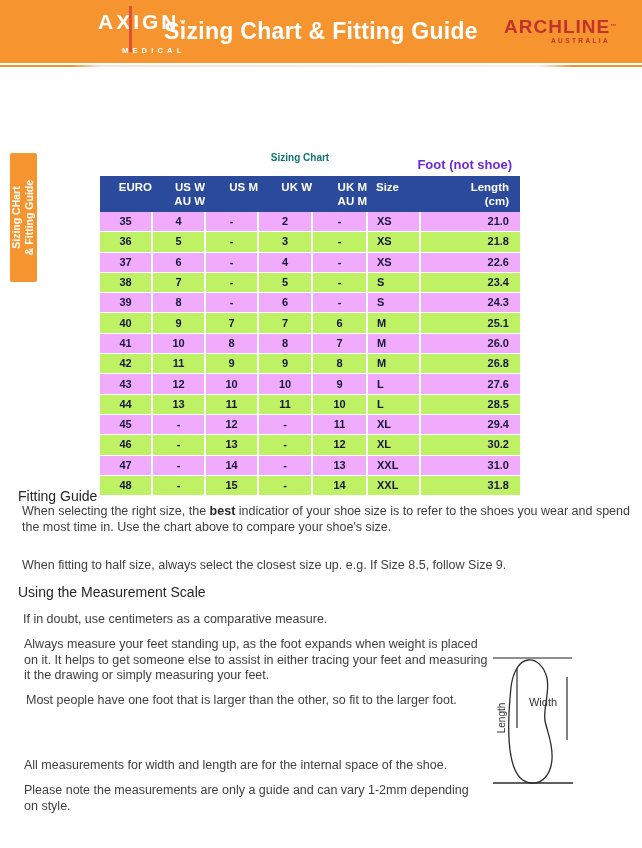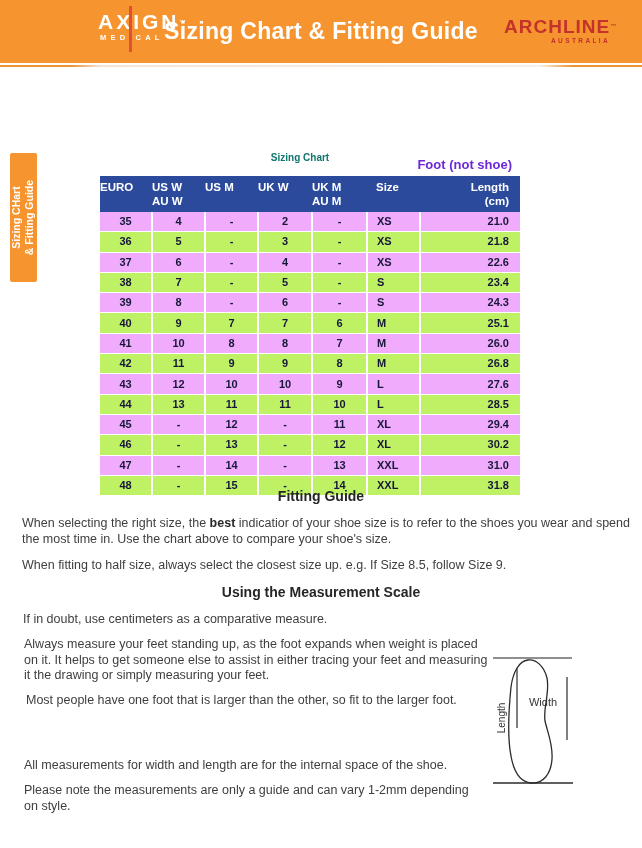--- a/index.html
+++ b/index.html
@@ -7,21 +7,21 @@
         font-family:"Liberation Sans",sans-serif;-webkit-font-smoothing:antialiased;}
 
   
   .banner{position:absolute;left:0;top:0;width:642px;height:63px;background:#F6952F;}
   .banner-underline{position:absolute;left:0;top:65px;width:642px;height:2px;
     background:linear-gradient(90deg,#EC9434 0px,#EC9434 72px,#F4E4D8 100px,#F7EFE9 540px,#EC9434 572px,#EC9434 642px);}
 
   .axign{position:absolute;left:98px;top:11px;color:#ffffff;}
   .axign-word{font-size:21px;font-weight:bold;letter-spacing:3px;line-height:22px;}
   .axign-tm{font-size:6px;vertical-align:top;letter-spacing:0;}
-  .axign-sub{font-size:7.5px;font-weight:bold;letter-spacing:4.2px;margin-top:0;padding-left:2px;}
+  .axign-sub{font-size:7.5px;font-weight:bold;letter-spacing:4.2px;margin-top:13px;padding-left:2px;text-align:right;}
   .axign-line{position:absolute;left:31px;top:-5px;width:2.5px;height:46px;background:#E34E36;}
 
   .banner-title{position:absolute;left:0;top:18px;width:642px;text-align:center;
     color:#ffffff;font-weight:bold;font-size:23px;letter-spacing:0.3px;}
 
   .archline{position:absolute;left:504px;top:17px;color:#C3322B;}
   .archline-word{font-size:19px;font-weight:bold;letter-spacing:1px;line-height:19px;}
   .archline-tm{font-size:6px;vertical-align:top;letter-spacing:0;}
   .archline-sub{font-size:6.5px;font-weight:bold;letter-spacing:2.4px;text-align:right;margin-top:1px;padding-right:6px;}
 
@@ -32,33 +32,33 @@
     text-align:center;white-space:pre-line;}
 
   
   .chart-title{position:absolute;left:90px;top:152px;width:420px;text-align:center;
     font-size:10px;font-weight:bold;color:#0f766e;}
   .foot-note{position:absolute;left:400px;top:157px;width:112px;text-align:right;
     font-size:13px;font-weight:bold;color:#6d28d9;}
 
   table.sizing{position:absolute;left:100px;top:176px;width:420px;border-collapse:collapse;table-layout:fixed;}
   table.sizing th{background:#2B4A9C;color:#ffffff;font-size:11.5px;font-weight:bold;
-    vertical-align:top;text-align:left;padding:4px 0 2px 0;height:30px;line-height:14px;}
+    vertical-align:top;text-align:right;padding:4px 0 2px 0;height:30px;line-height:14px;}
   table.sizing th .h2l{display:block;}
   table.sizing td{font-size:11px;font-weight:bold;color:#17173a;text-align:center;
     height:17.3px;line-height:17px;border-bottom:1px solid #ffffff;}
   table.sizing td:not(:first-child){border-left:2px solid #ffffff;}
   table.sizing tr.blue td{background:#f0abfc;}
   table.sizing tr.lav td{background:#bef264;}
   table.sizing th.size,table.sizing td.size{text-align:left;padding-left:9px;}
   table.sizing th.len,table.sizing td.len{text-align:right;padding-right:11px;}
 
   
-  .h2{position:absolute;left:18px;width:606px;text-align:center;
-    font-size:14px;font-weight:bold;color:#262626;}
+  .h2{position:absolute;left:18px;width:606px;
+    font-size:14px;font-weight:normal;color:#262626;}
   .para{position:absolute;font-size:12.5px;color:#3e3e3e;line-height:15.5px;white-space:pre-line;}
   .para b{color:#2a2a2a;}
 
   
   .diagram{position:absolute;left:488px;top:640px;width:140px;height:160px;}
   .diagram text{font-family:"Liberation Sans",sans-serif;fill:#333;}
 </style>
 </head>
 <body>
 
@@ -248,21 +248,21 @@
           <td>15</td>
           <td>-</td>
           <td>14</td>
           <td class="size">XXL</td>
           <td class="len">31.8</td>
         </tr>
       </tbody>
   </table>
 
   <div class="h2" style="top:488px;">Fitting Guide</div>
-  <div class="para" style="left:22px;top:516px;width:608px;"><span>When selecting the right size, the </span><b>best</b><span> indicatior of your shoe size is to refer to the shoes you wear and spend
+  <div class="para" style="left:22px;top:504px;width:608px;"><span>When selecting the right size, the </span><b>best</b><span> indicatior of your shoe size is to refer to the shoes you wear and spend
 the most time in. Use the chart above to compare your shoe's size.</span></div>
   <div class="para" style="left:22px;top:558px;width:608px;">When fitting to half size, always select the closest size up. e.g. If Size 8.5, follow Size 9.</div>
 
   <div class="h2" style="top:584px;">Using the Measurement Scale</div>
   <div class="para" style="left:23px;top:612px;width:560px;">If in doubt, use centimeters as a comparative measure.</div>
   <div class="para" style="left:24px;top:637px;width:480px;">Always measure your feet standing up, as the foot expands when weight is placed
 on it. It helps to get someone else to assist in either tracing your feet and measuring
 it the drawing or simply measuring your feet.</div>
   <div class="para" style="left:26px;top:693px;width:470px;">Most people have one foot that is larger than the other, so fit to the larger foot.</div>
   <div class="para" style="left:24px;top:758px;width:470px;">All measurements for width and length are for the internal space of the shoe.</div>

